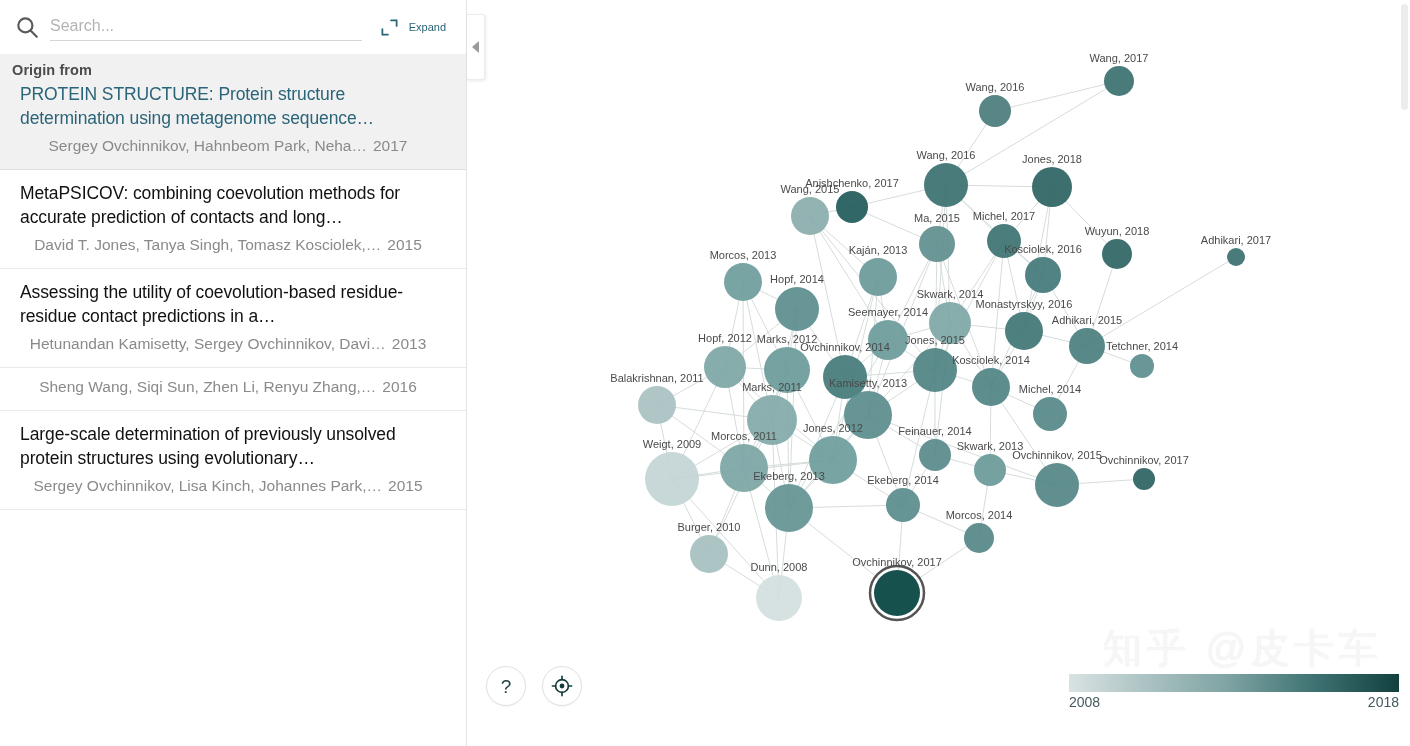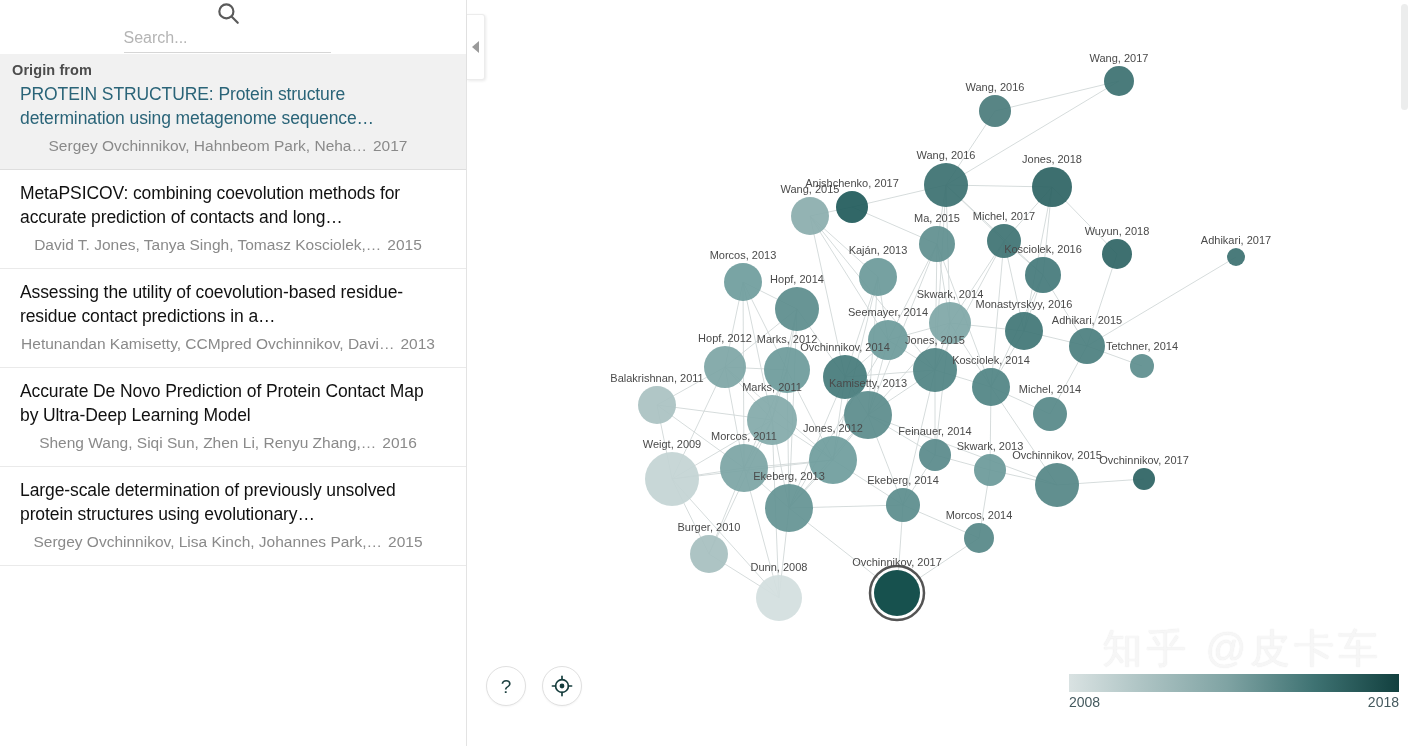--- a/index.html
+++ b/index.html
@@ -20,21 +20,20 @@
     background: #ffffff;
     border-right: 1px solid #e3e3e3;
     overflow: hidden;
   }
   #search-bar {
     position: relative;
     height: 54px;
     display: flex; align-items: center;
     padding: 0 14px 0 14px;
     background: #fff;
-    flex-direction: column;
   }
   #search-icon { width: 26px; height: 26px; flex: 0 0 26px; margin-right: 10px; color: #5a5a5a; }
   #search-field-wrap { flex: 1 1 auto; position: relative; margin-right: 12px; }
   #search-input {
     width: 100%;
     border: none;
     border-bottom: 1px solid #d6d6d6;
     outline: none;
     font-family: "Liberation Sans", sans-serif;
     font-size: 16px;
@@ -199,26 +198,25 @@
         <div class="paper-item">
           <div class="paper-title">MetaPSICOV: combining coevolution methods for accurate prediction of contacts and long…</div>
           <div class="paper-meta">
             <span class="paper-authors">David T. Jones, Tanya Singh, Tomasz Kosciolek,…</span>
             <span class="paper-year">2015</span>
           </div>
         </div>
         <div class="paper-item">
           <div class="paper-title">Assessing the utility of coevolution-based residue-residue contact predictions in a…</div>
           <div class="paper-meta">
-            <span class="paper-authors">Hetunandan Kamisetty, CCMpred Ovchinnikov, Davi…</span>
+            <span class="paper-authors">Hetunandan Kamisetty, Sergey Ovchinnikov, Davi…</span>
             <span class="paper-year">2013</span>
           </div>
         </div>
         <div class="paper-item">
-          <div class="paper-title">Accurate De Novo Prediction of Protein Contact Map by Ultra-Deep Learning Model</div>
           <div class="paper-meta">
             <span class="paper-authors">Sheng Wang, Siqi Sun, Zhen Li, Renyu Zhang,…</span>
             <span class="paper-year">2016</span>
           </div>
         </div>
         <div class="paper-item">
           <div class="paper-title">Large-scale determination of previously unsolved protein structures using evolutionary…</div>
           <div class="paper-meta">
             <span class="paper-authors">Sergey Ovchinnikov, Lisa Kinch, Johannes Park,…</span>
             <span class="paper-year">2015</span>

